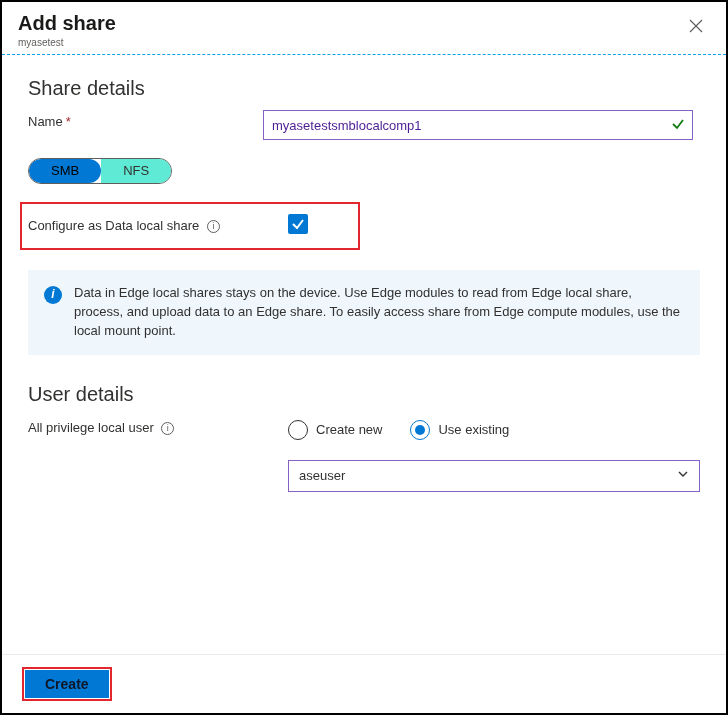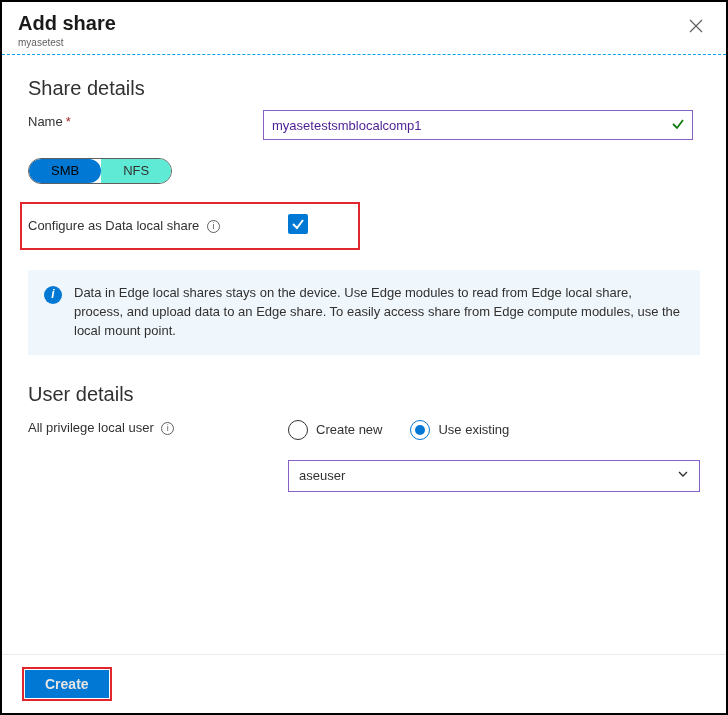--- a/index.html
+++ b/index.html
@@ -102,21 +102,21 @@
     }
     .select-box .chev { font-size:12px; color:#323130;}
     .footer {
       position:absolute; left:0; right:0; bottom:0;
       border-top:1px solid #edebe9; padding:12px 20px;
     }
     .create-btn-wrap {
       display:inline-block; border:2px solid #e1272d; padding:1px;
     }
     .create-btn {
-      background:#0078d4; color:#e5e5e5; border:none; padding:6px 20px;
+      background:#0078d4; color:#0f172a; border:none; padding:6px 20px;
       font-size:14px; font-weight:600; cursor:pointer; font-family:inherit;
     }
   </style>
 </head>
 <body>
 
 <div class="header">
   <div class="header-titles">
     <h1>Add share</h1>
     <div class="sub">myasetest</div>

